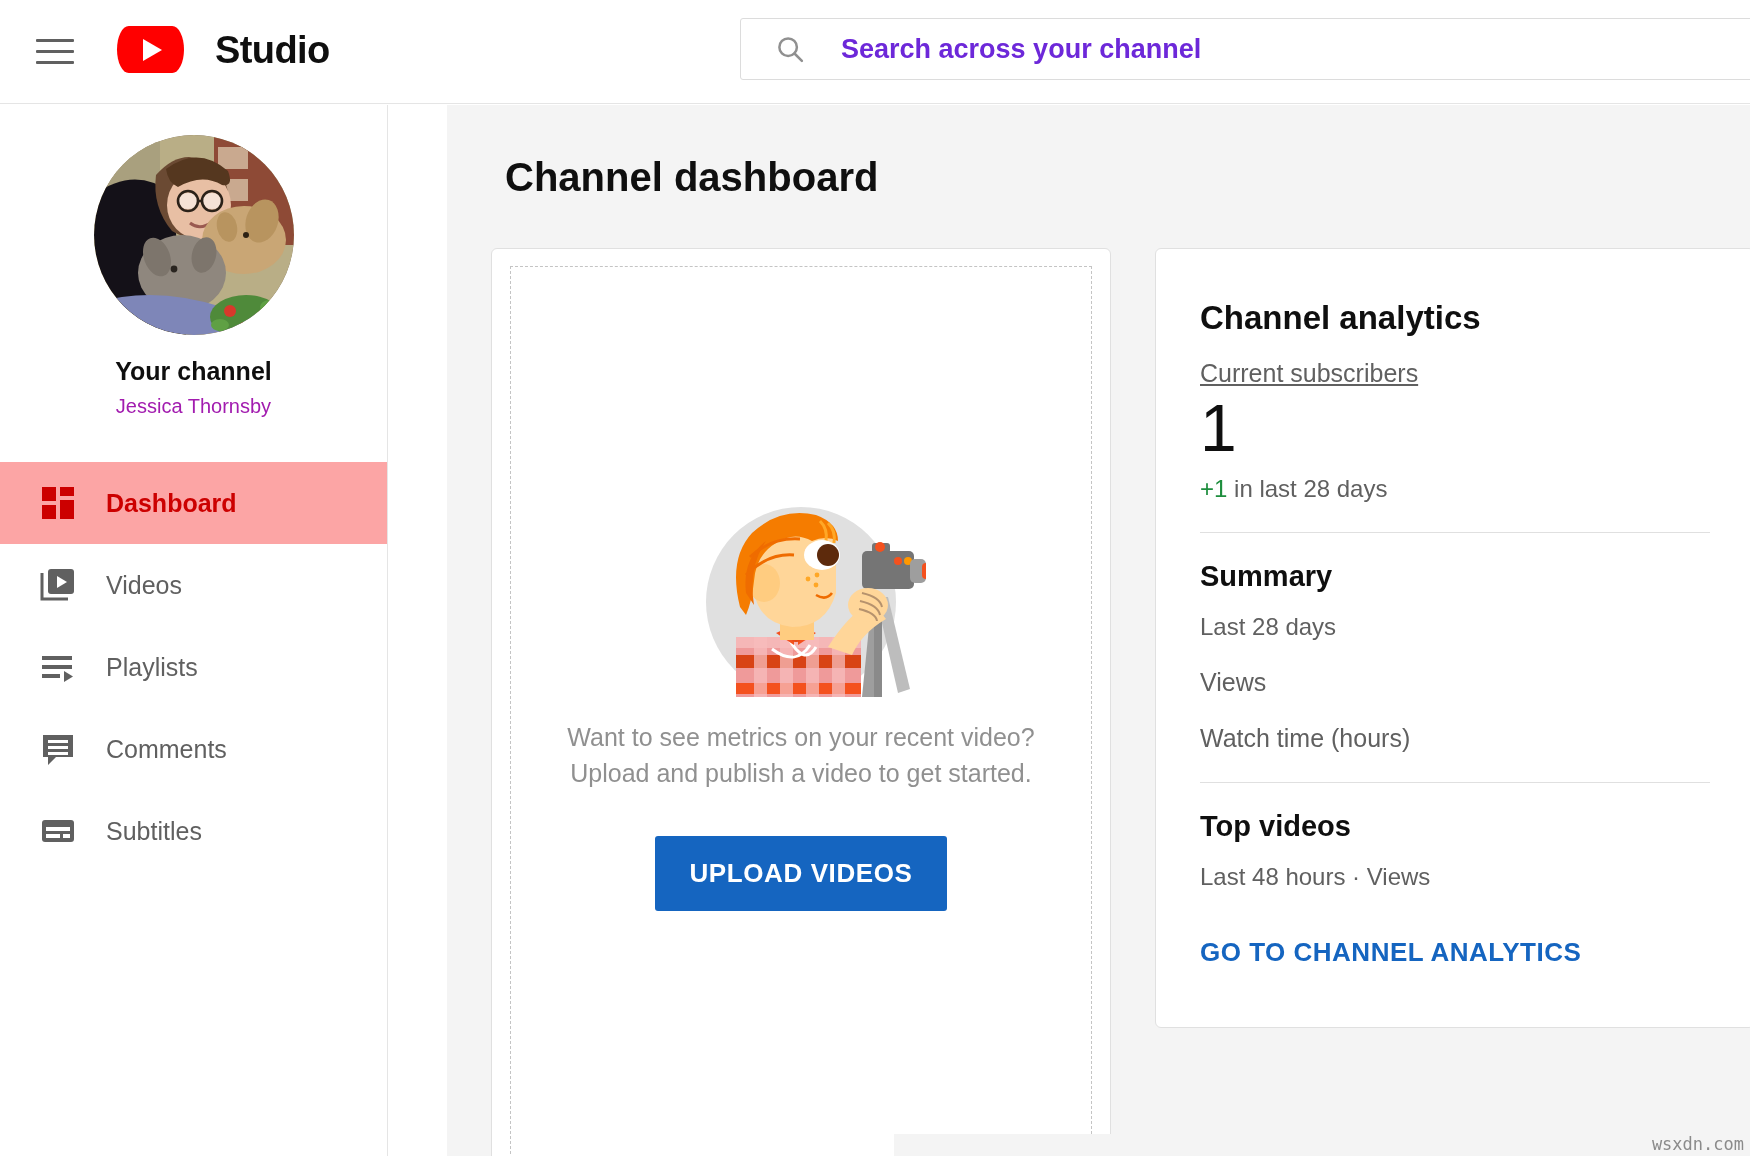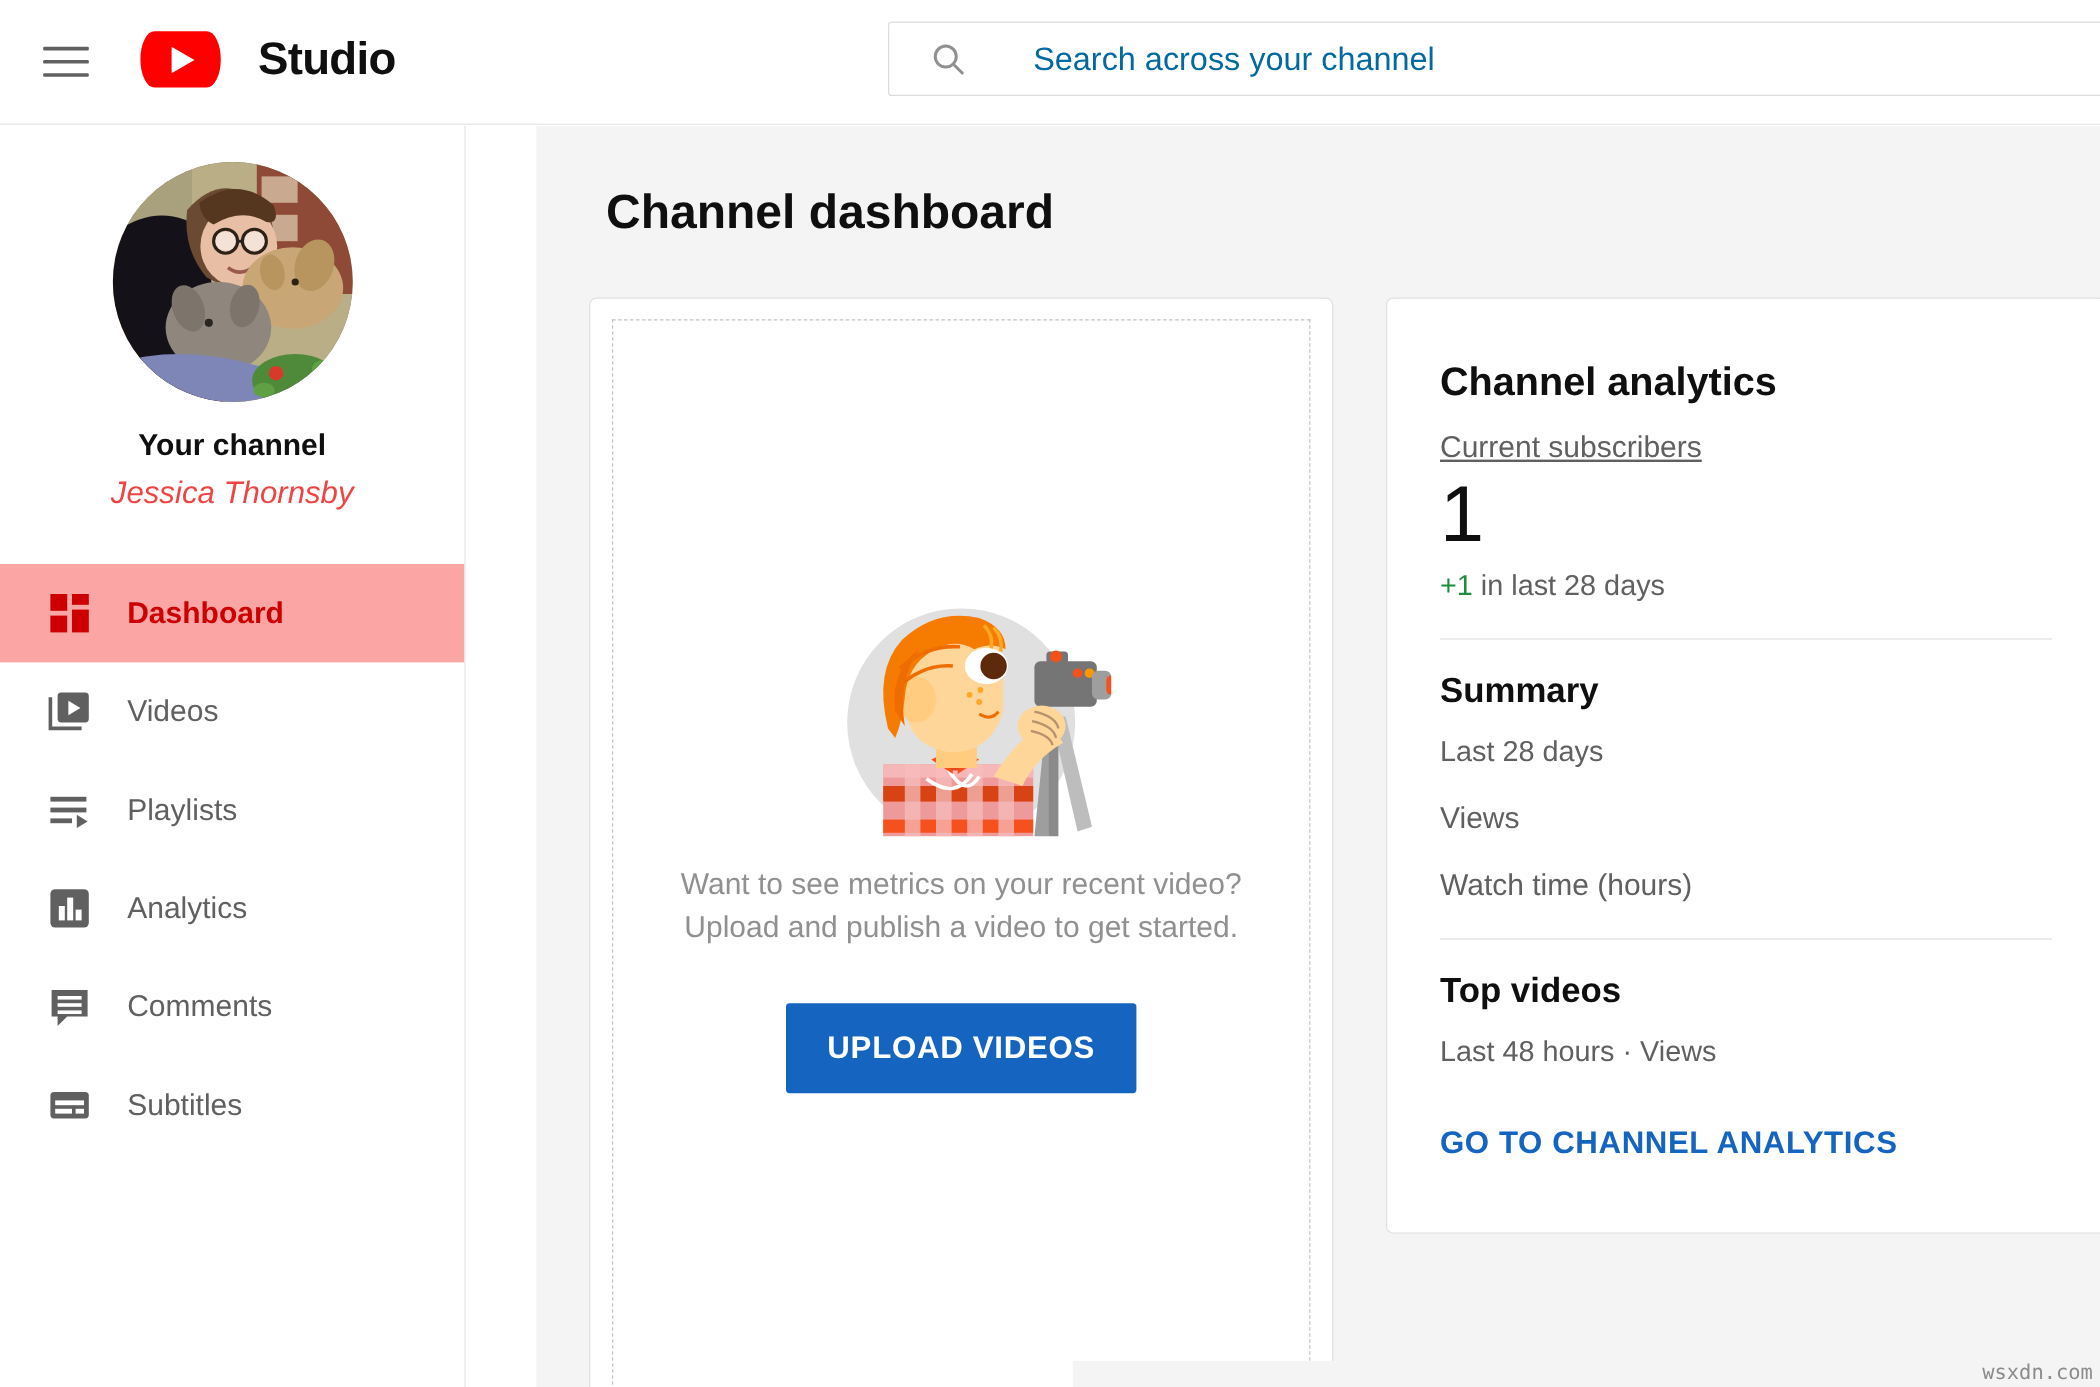--- a/index.html
+++ b/index.html
@@ -41,39 +41,39 @@
   }
 
   .searchbox {
     position: absolute; left: 740px; top: 18px;
     width: 1040px; height: 62px;
     border: 1px solid #dcdcdc; border-radius: 3px; background: #fff;
     display: flex; align-items: center;
   }
   .search-icon { margin-left: 34px; width: 30px; height: 30px; flex: 0 0 auto; }
   .search-placeholder {
-    margin-left: 56px; font-size: 27px; color: #0369a1; white-space: nowrap;
+    margin-left: 36px; font-size: 27px; color: #6d28d9; white-space: nowrap; font-weight: bold;
   }
 
   
   .sidebar {
     position: absolute; left: 0; top: 105px; width: 388px; height: 1051px;
     background: #ffffff; border-right: 1px solid #e5e5e5; overflow: hidden;
   }
   .channel-block { padding-top: 30px; text-align: center; }
   .avatar {
     width: 200px; height: 200px; border-radius: 50%;
     margin: 0 auto; overflow: hidden; position: relative; background: #8a7a5c;
   }
   .avatar svg { display:block; width:200px; height:200px; }
   .your-channel {
     margin-top: 22px; font-size: 25px; font-weight: bold; color: #0f0f0f;
   }
   .channel-owner {
-    margin-top: 9px; font-size: 26px; color: #ef4444; font-style: italic;
+    margin-top: 9px; font-size: 20px; color: #a21caf;
   }
   .nav { margin-top: 44px; }
   .nav-item {
     display: flex; align-items: center; height: 82px; padding-left: 37px; cursor: pointer;
   }
   .nav-item.active { background: #fca5a5; }
   .nav-icon { width: 42px; height: 42px; flex: 0 0 42px; display:flex; align-items:center; justify-content:center; }
   .nav-label { margin-left: 27px; font-size: 25px; color: #606060; }
   .nav-item.active .nav-label { color: #cc0000; font-weight: bold; }
 
@@ -243,31 +243,20 @@
           <svg viewBox="0 0 36 36" width="36" height="36">
             <rect x="2" y="7" width="30" height="4" fill="#606060"></rect>
             <rect x="2" y="16" width="30" height="4" fill="#606060"></rect>
             <rect x="2" y="25" width="18" height="4" fill="#606060"></rect>
             <polygon points="24,22 24,33 33,27.5" fill="#606060"></polygon>
           </svg>
         </span>
         <span class="nav-label">Playlists</span>
       </div>
 
-      <div class="nav-item">
-        <span class="nav-icon">
-          <svg viewBox="0 0 36 36" width="36" height="36">
-            <rect x="2" y="2" width="32" height="32" rx="4" fill="#606060"></rect>
-            <rect x="9" y="16" width="5" height="12" fill="#ffffff"></rect>
-            <rect x="16" y="9" width="5" height="19" fill="#ffffff"></rect>
-            <rect x="23" y="19" width="5" height="9" fill="#ffffff"></rect>
-          </svg>
-        </span>
-        <span class="nav-label">Analytics</span>
-      </div>
 
       <div class="nav-item">
         <span class="nav-icon">
           <svg viewBox="0 0 36 36" width="36" height="36">
             <path d="M3 4 h30 v22 h-17 l-8 8 v-8 h-5 z" fill="#606060"></path>
             <rect x="8" y="9" width="20" height="3" fill="#ffffff"></rect>
             <rect x="8" y="15" width="20" height="3" fill="#ffffff"></rect>
             <rect x="8" y="21" width="20" height="3" fill="#ffffff"></rect>
           </svg>
         </span>

